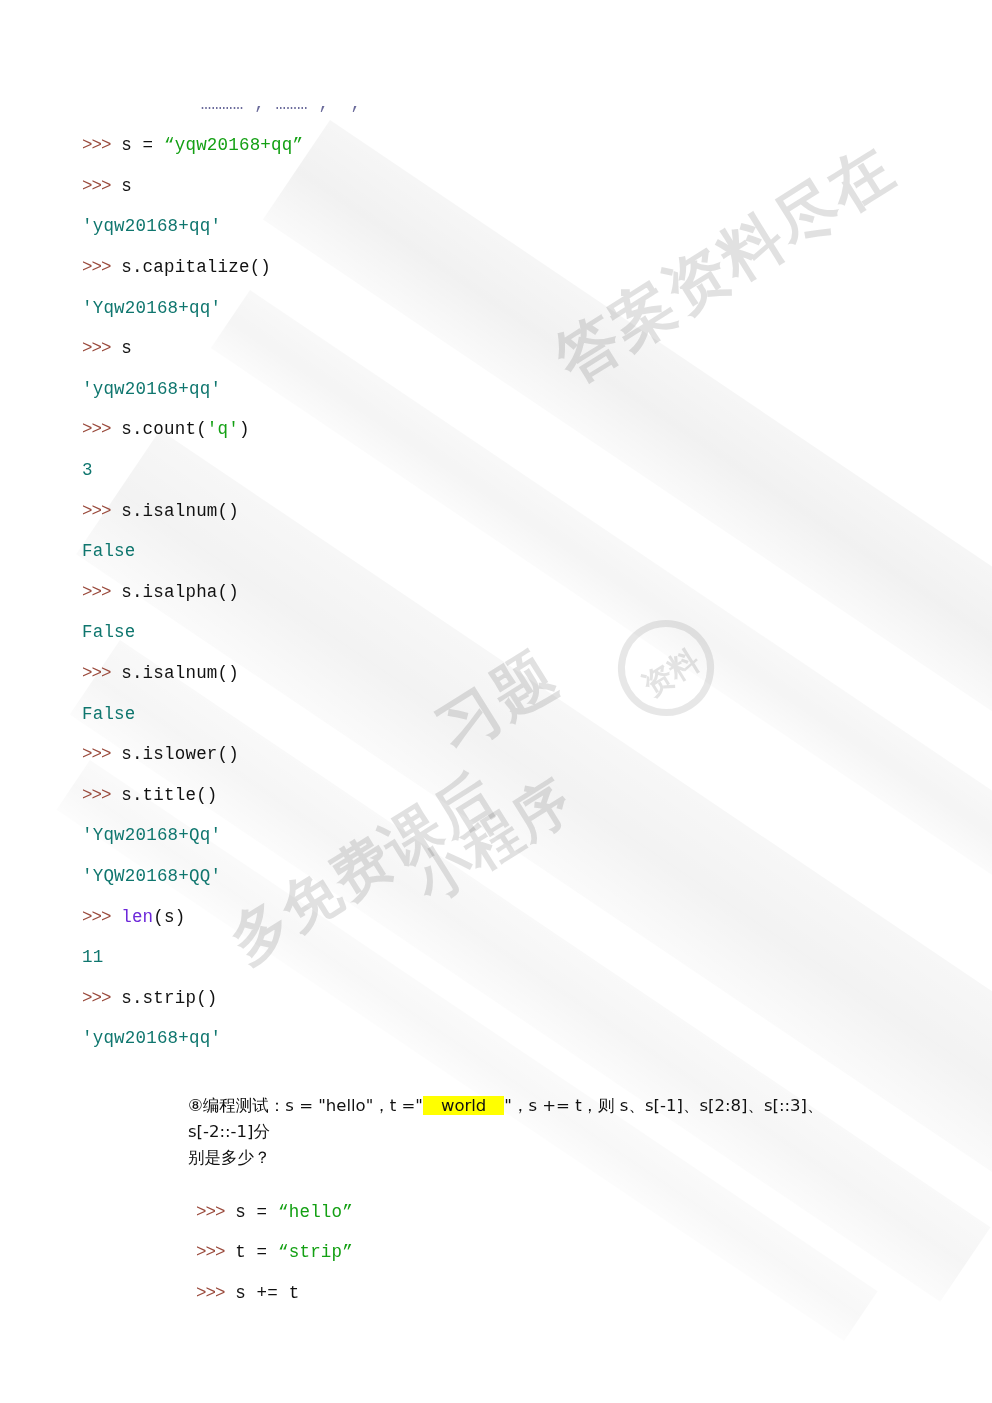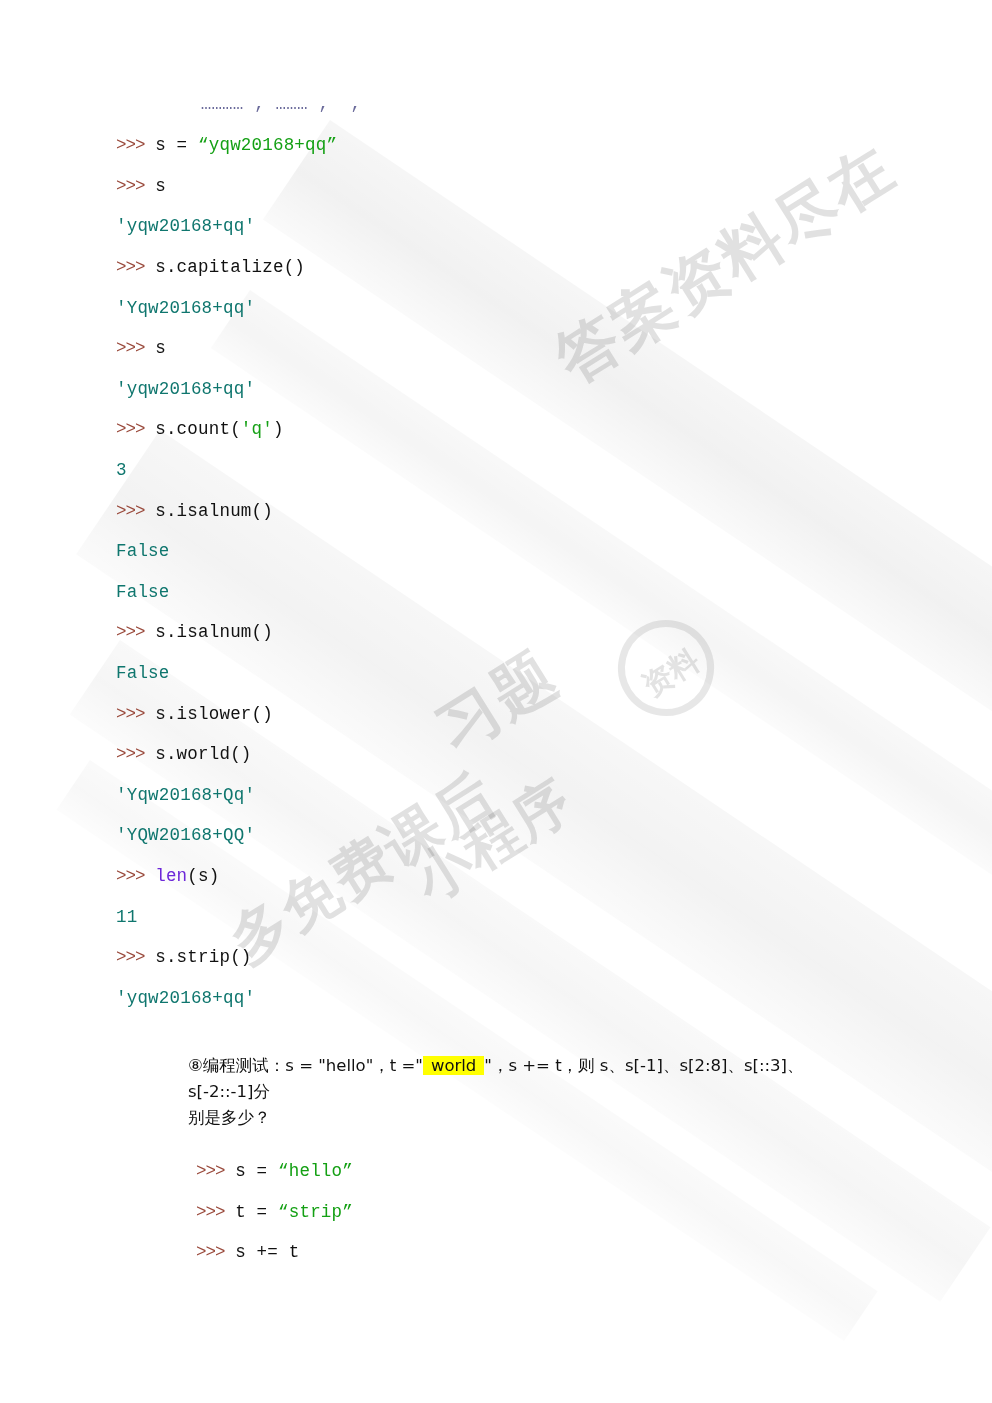--- a/index.html
+++ b/index.html
@@ -79,21 +79,21 @@
   .out      { color: #0f766e; }
   .builtin  { color: #6d28d9; }
   .plain    { color: #111111; }
 
   .cn-para {
     font-family: "DejaVu Sans", "Liberation Sans", sans-serif;
     font-size: 16.5px;
     line-height: 26px;
     color: #111111;
   }
-  .hl { background: #ffff00; padding: 0 8px; }
+  .hl { background: #ffff00; padding: 0 18px; }
 
   .clip-top {
     position: relative;
     height: 12px;
     overflow: hidden;
   }
   .clip-top .code-block {
     position: absolute;
     top: -9px;
     left: 0;
@@ -120,37 +120,38 @@
     <div class="wm-seal" style="left:618px; top:620px; transform: rotate(-32deg);"></div>
     <div class="wm-seal-inner" style="left:635px; top:672px; transform: rotate(-32deg);">资料</div>
   </div>
 
   <div id="content">
 
     <div class="clip-top" style="margin-left:190px; width:340px; margin-top:103px;">
       <div class="code-block faint">'…………','………','',"</div>
     </div>
 
-    <div class="code-block" style="margin-left:116px; margin-top:0px;">
+    <div class="code-block" style="margin-left:82px; margin-top:0px;">
 <div class="code-line"><span class="prompt">&gt;&gt;&gt;</span><span class="plain"> s = </span><span class="str">“yqw20168+qq”</span></div>
 <div class="code-line"><span class="prompt">&gt;&gt;&gt;</span><span class="plain"> s</span></div>
 <div class="code-line"><span class="out">'yqw20168+qq'</span></div>
 <div class="code-line"><span class="prompt">&gt;&gt;&gt;</span><span class="plain"> s.capitalize()</span></div>
 <div class="code-line"><span class="out">'Yqw20168+qq'</span></div>
 <div class="code-line"><span class="prompt">&gt;&gt;&gt;</span><span class="plain"> s</span></div>
 <div class="code-line"><span class="out">'yqw20168+qq'</span></div>
 <div class="code-line"><span class="prompt">&gt;&gt;&gt;</span><span class="plain"> s.count(</span><span class="str">'q'</span><span class="plain">)</span></div>
 <div class="code-line"><span class="out">3</span></div>
 <div class="code-line"><span class="prompt">&gt;&gt;&gt;</span><span class="plain"> s.isalnum()</span></div>
 <div class="code-line"><span class="out">False</span></div>
+<div class="code-line"><span class="prompt">&gt;&gt;&gt;</span><span class="plain"> s.isalpha()</span></div>
 <div class="code-line"><span class="out">False</span></div>
 <div class="code-line"><span class="prompt">&gt;&gt;&gt;</span><span class="plain"> s.isalnum()</span></div>
 <div class="code-line"><span class="out">False</span></div>
 <div class="code-line"><span class="prompt">&gt;&gt;&gt;</span><span class="plain"> s.islower()</span></div>
-<div class="code-line"><span class="prompt">&gt;&gt;&gt;</span><span class="plain"> s.world()</span></div>
+<div class="code-line"><span class="prompt">&gt;&gt;&gt;</span><span class="plain"> s.title()</span></div>
 <div class="code-line"><span class="out">'Yqw20168+Qq'</span></div>
 <div class="code-line"><span class="out">'YQW20168+QQ'</span></div>
 <div class="code-line"><span class="prompt">&gt;&gt;&gt;</span><span class="builtin"> len</span><span class="plain">(s)</span></div>
 <div class="code-line"><span class="out">11</span></div>
 <div class="code-line"><span class="prompt">&gt;&gt;&gt;</span><span class="plain"> s.strip()</span></div>
 <div class="code-line"><span class="out">'yqw20168+qq'</span></div>
     </div>
 
     <div class="cn-para" style="margin-left:188px; margin-top:4px; width:660px;">
       <span>⑧</span><span>编程测试：s = "hello"，t ="</span><span class="hl">world</span><span>"，s += t，则 s、s[-1]、s[2:8]、s[::3]、s[-2::-1]分</span>

